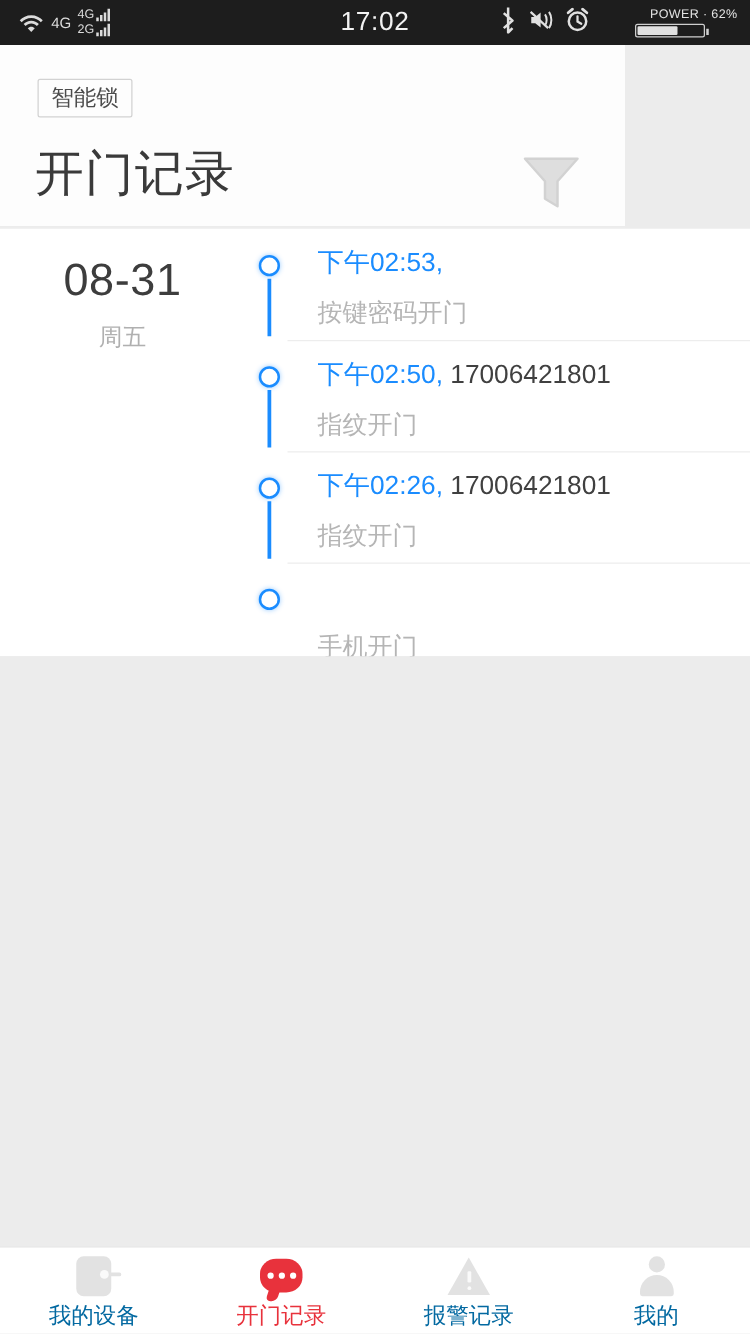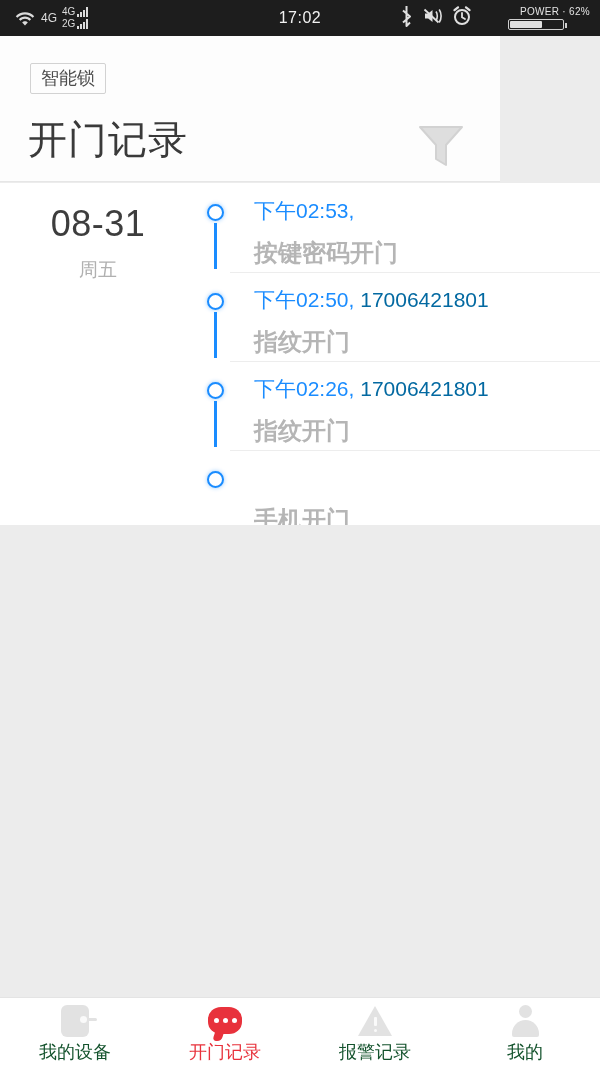--- a/index.html
+++ b/index.html
@@ -11,21 +11,21 @@
   }
   .phone { position:relative; width:600px; height:1067px; background:#ececec; }
 
   
   .statusbar {
     position:absolute; top:0; left:0; width:600px; height:36px;
     background:#1d1d1d; color:#e8e8e8;
     display:flex; align-items:center;
   }
   .sb-left { display:flex; align-items:center; gap:5px; padding-left:14px; height:48px; }
-  .sb-center { position:absolute; left:0; right:0; text-align:center; font-size:16px; color:#f2f2f2; letter-spacing:.5px; }
+  .sb-center { position:absolute; left:0; right:0; text-align:center; font-size:21px; color:#f2f2f2; letter-spacing:.5px; }
   .sb-right { position:absolute; right:10px; display:flex; align-items:center; gap:9px; height:36px; }
   .wifi-ic { position:relative; width:22px; height:20px; }
   .net-label { font-size:12px; line-height:12px; color:#dcdcdc; }
   .sig-grp { display:flex; flex-direction:column; gap:2px; }
   .sig-row { display:flex; align-items:flex-end; gap:2px; }
   .sig-row .lbl { font-size:10px; line-height:10px; color:#dcdcdc; }
   .bars { display:flex; align-items:flex-end; gap:1px; height:10px; }
   .bars i { display:block; width:2px; background:#dcdcdc; }
   .bars i:nth-child(1){height:3px;} .bars i:nth-child(2){height:5px;}
   .bars i:nth-child(3){height:7px;} .bars i:nth-child(4){height:10px;}
@@ -72,36 +72,36 @@
   .dot {
     position:absolute; left:11px; top:21px;
     width:17px; height:17px; border-radius:50%;
     border:2.5px solid #1a8cff; background:#fff;
     box-shadow:0 0 4px rgba(26,140,255,.45);
   }
   .vline { position:absolute; left:18px; top:40px; width:2.5px; height:46px; background:#1a8cff; }
   .tl-row:last-child .vline { display:none; }
   .tl-main { position:absolute; left:58px; top:17px; font-size:21px; line-height:1; white-space:nowrap; }
   .tl-time { color:#1a8cff; }
-  .tl-phone { color:#0369a1; }
-  .tl-sub { position:absolute; left:58px; top:58px; font-size:24px; color:#b5b5b5; line-height:1;font-weight:bold; }
+  .tl-phone { color:#404040; }
+  .tl-sub { position:absolute; left:58px; top:58px; font-size:20px; color:#b5b5b5; line-height:1; }
 
   
   .filler { position:absolute; top:525px; left:0; width:600px; height:472px; background:#ececec; }
 
   
   .tabbar {
     position:absolute; bottom:0; left:0; width:600px; height:70px;
     background:#fff; border-top:1px solid #e4e4e4;
     display:flex;
   }
   .tab { flex:1; position:relative; display:flex; flex-direction:column;
          align-items:center; justify-content:center; gap:6px; cursor:pointer; }
   .tab-ic { width:34px; height:32px; position:relative; }
-  .tab-lb { font-size:18px; color:#14532d; line-height:1; }
+  .tab-lb { font-size:18px; color:#0369a1; line-height:1; }
   .tab.active .tab-lb { color:#e8323c; }
 
   
   .ic-door { width:28px; height:32px; border-radius:6px; background:#e2e2e2; position:relative; }
   .ic-door:before { content:""; position:absolute; right:-8px; top:13px; width:14px; height:3px; background:#e2e2e2; border-radius:2px; }
   .ic-door:after { content:""; position:absolute; right:2px; top:11px; width:7px; height:7px; border-radius:50%; background:#fafafa; }
   
   .ic-bubble { width:34px; height:27px; border-radius:13px/12px; background:#e8323c; position:relative; }
   .ic-bubble:before { content:""; position:absolute; left:6px; bottom:-7px; width:9px; height:11px; background:#e8323c;
       border-radius:0 0 4px 4px; transform:skewX(-18deg); }

